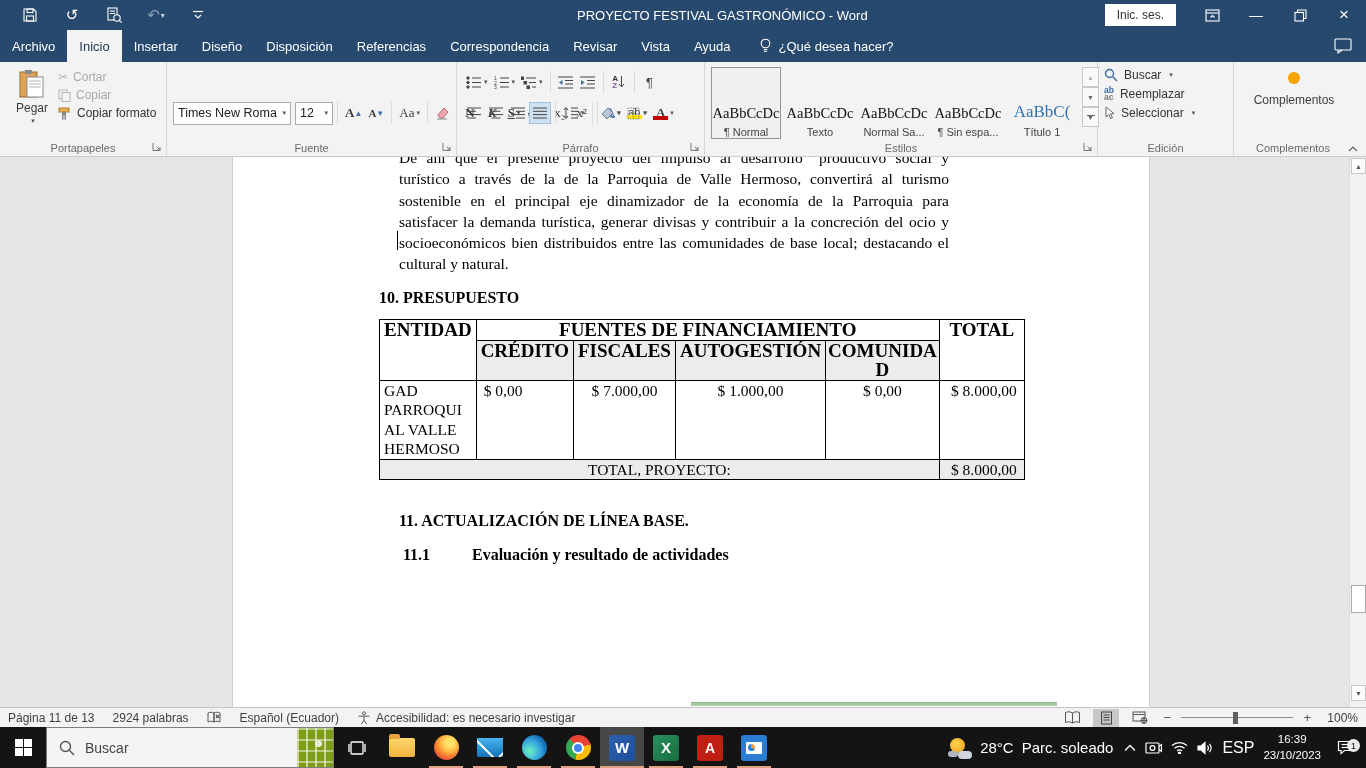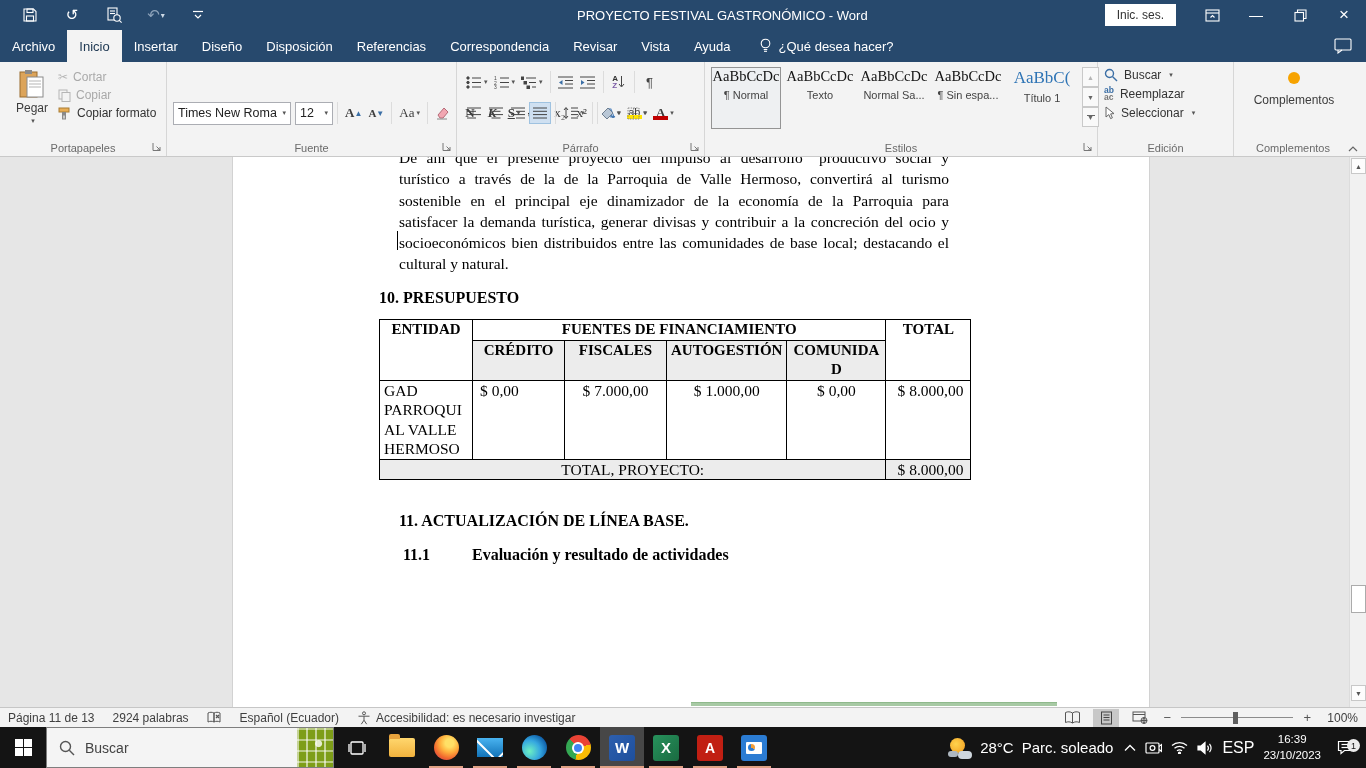--- a/index.html
+++ b/index.html
@@ -53,21 +53,21 @@
   .glyphbtn{font-size:13px;font-family:"Liberation Serif",serif;font-weight:bold}
   .fx-a{color:#dce9f7;-webkit-text-stroke:1px #4a7ebb;font-weight:bold}
   .underbar{display:inline-block;width:15px;height:4px;margin-top:-2px}
 
   
   .g-para{width:248px;display:flex;flex-direction:column;gap:5px;padding-top:7px}
 
   
   .g-styles{width:393px;display:flex;padding-top:5px}
   .stylecards{display:flex;gap:4px}
-  .scard{width:70px;height:62px;border:1px solid transparent;display:flex;flex-direction:column;align-items:center;justify-content:flex-start;gap:4px;background:transparent}
+  .scard{width:70px;height:72px;border:1px solid transparent;display:flex;flex-direction:column;align-items:center;justify-content:flex-end;gap:4px;background:transparent}
   .scard.sel{border-color:#949494;background:#eef0f2}
   .sprev{font-family:"Liberation Serif",serif;font-size:14.5px;color:#111;white-space:nowrap}
   .sprev.h1{color:#2e74b5;font-size:17px}
   .sname{font-size:11px;color:#444;white-space:nowrap}
   .sscroll{display:flex;flex-direction:column;margin-left:5px}
   .sscr{width:17px;height:20px;border:1px solid #c9c9c9;background:#f9f9f9;display:flex;align-items:center;justify-content:center;font-size:7px;color:#666}
 
   
   .g-edit{width:136px;display:flex;flex-direction:column;gap:5px;padding-top:6px;font-size:12px}
   .erow{display:flex;align-items:center;gap:6px;white-space:nowrap;color:#333}
@@ -82,21 +82,21 @@
   .docarea{position:absolute;left:0;top:157px;width:100%;height:550px;background:#e6e6e6;overflow:hidden}
   .page{position:absolute;left:232px;top:0;width:918px;height:550px;background:#fff;border-left:1px solid #d2d2d2;border-right:1px solid #d2d2d2}
   .doc-par{margin:-10px 0 0 166px;width:550px;font-family:"Liberation Serif",serif;font-size:15.5px;color:#000;line-height:21.3px}
   .docline{text-align:justify;text-align-last:justify;white-space:nowrap}
   .docline.last{text-align-last:left}
   .caret-bar{position:absolute;left:164px;top:74px;width:1px;height:19px;background:#000}
   .h-doc{font-family:"Liberation Serif",serif;font-weight:bold;color:#000;font-size:16px}
   .h10{margin:14px 0 0 146px}
   .budget{margin:12px 0 0 146px;border-collapse:collapse;font-family:"Liberation Serif",serif;color:#000}
   .budget td,.budget th{border:1px solid #000;font-size:15.5px;line-height:19.5px;vertical-align:top;padding:0 4px}
-  .budget th{font-size:15px;font-weight:bold;text-align:center}
+  .budget th{font-size:19px;font-weight:bold;text-align:center}
   .shade{background:#ececec}
   .h11{margin:32px 0 0 166px}
   .h111{margin:16px 0 0 170px}
   .h111 .num{display:inline-block;min-width:69px}
   .green-line{position:absolute;left:458px;top:545px;width:366px;height:4px;background:#a7c9a4;border-top:1px solid #8fb98c}
   .vscroll{position:absolute;right:0;top:0;width:17px;height:550px;background:#f1f1f1;border-left:1px solid #dcdcdc}
   .varrow{position:absolute;left:1px;width:15px;height:16px;background:#fdfdfd;border:1px solid #c8c8c8;color:#555;font-size:7px;display:flex;align-items:center;justify-content:center}
   .vthumb{position:absolute;left:1px;top:428px;width:15px;height:28px;background:#fff;border:1px solid #ababab}
 
   

